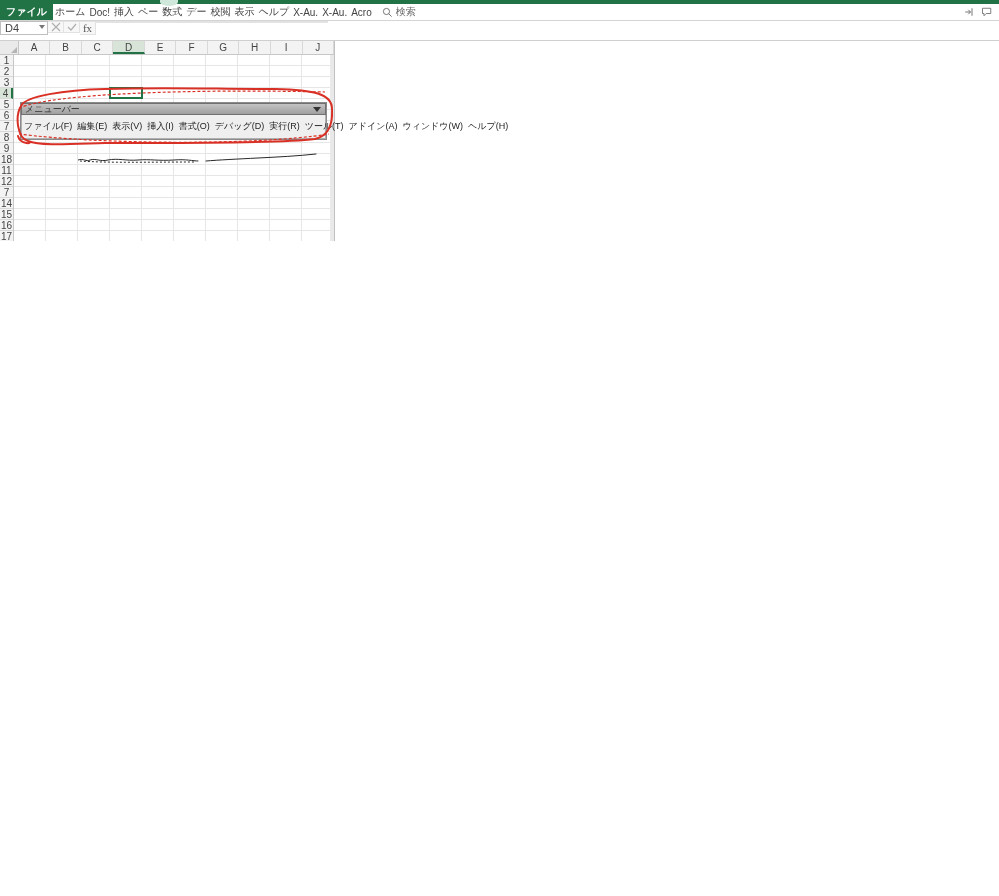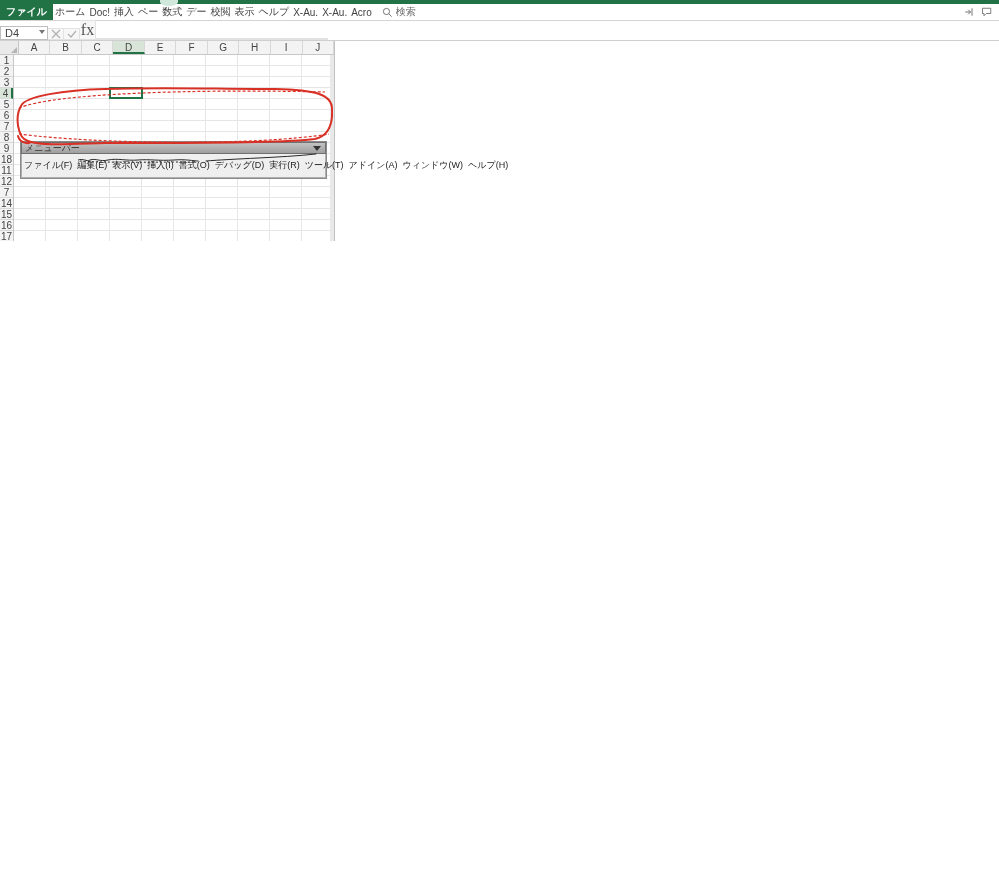--- a/index.html
+++ b/index.html
@@ -61,21 +61,21 @@
     margin-left: auto;
     display: flex; align-items: center; gap: 6px;
     padding-right: 6px;
     color: #666;
   }
   .ribbon-tabs .right-icons svg { width: 12px; height: 12px; }
 
   
   .formula-bar {
     display: flex;
-    align-items: flex-end;
+    align-items: flex-start;
     height: 20px;
     border-bottom: 1px solid #cfcfcf;
     background: #ffffff;
     font-size: 11px;
     color: #444;
   }
   .name-box {
     width: 48px;
     border: 1px solid #bfbfbf;
     background: #fff;
@@ -93,21 +93,21 @@
   }
   .fb-btn {
     width: 16px;
     border: 1px solid #e2e2e2;
     border-left: none;
     display: flex; align-items: center; justify-content: center;
     color: #b0b0b0;
     background: #f7f7f7;
   }
   .fb-btn svg { width: 10px; height: 10px; }
-  .fx-btn { color: #555; font-family: "Times New Roman", serif; font-size: 16px; }
+  .fx-btn { color: #555; font-family: "Times New Roman", serif; font-size: 11px; }
   .formula-input {
     flex: 0 0 232px;
     border: 1px solid #e2e2e2;
     border-left: none;
     background: #fff;
   }
   .formula-bar .rest { flex: 1; }
 
   
   .grid-area {
@@ -200,21 +200,20 @@
   }
   .red-circle path { stroke: #d93025; fill: none; }
 
   .inset-window {
     position: absolute;
     left: 21px; top: 103px;
     width: 305px;
     pointer-events: auto;
     font-size: 9px;
     box-shadow: 0 0 0 1px #8a8a8a;
-    margin-top: 39px;
   }
   .inset-title {
     height: 12px;
     background: linear-gradient(#c3c3c3,#9f9f9f);
     border: 1px solid #707070;
     display: flex; align-items: center;
     padding: 0 3px;
     color: #333;
     position: relative;
   }

